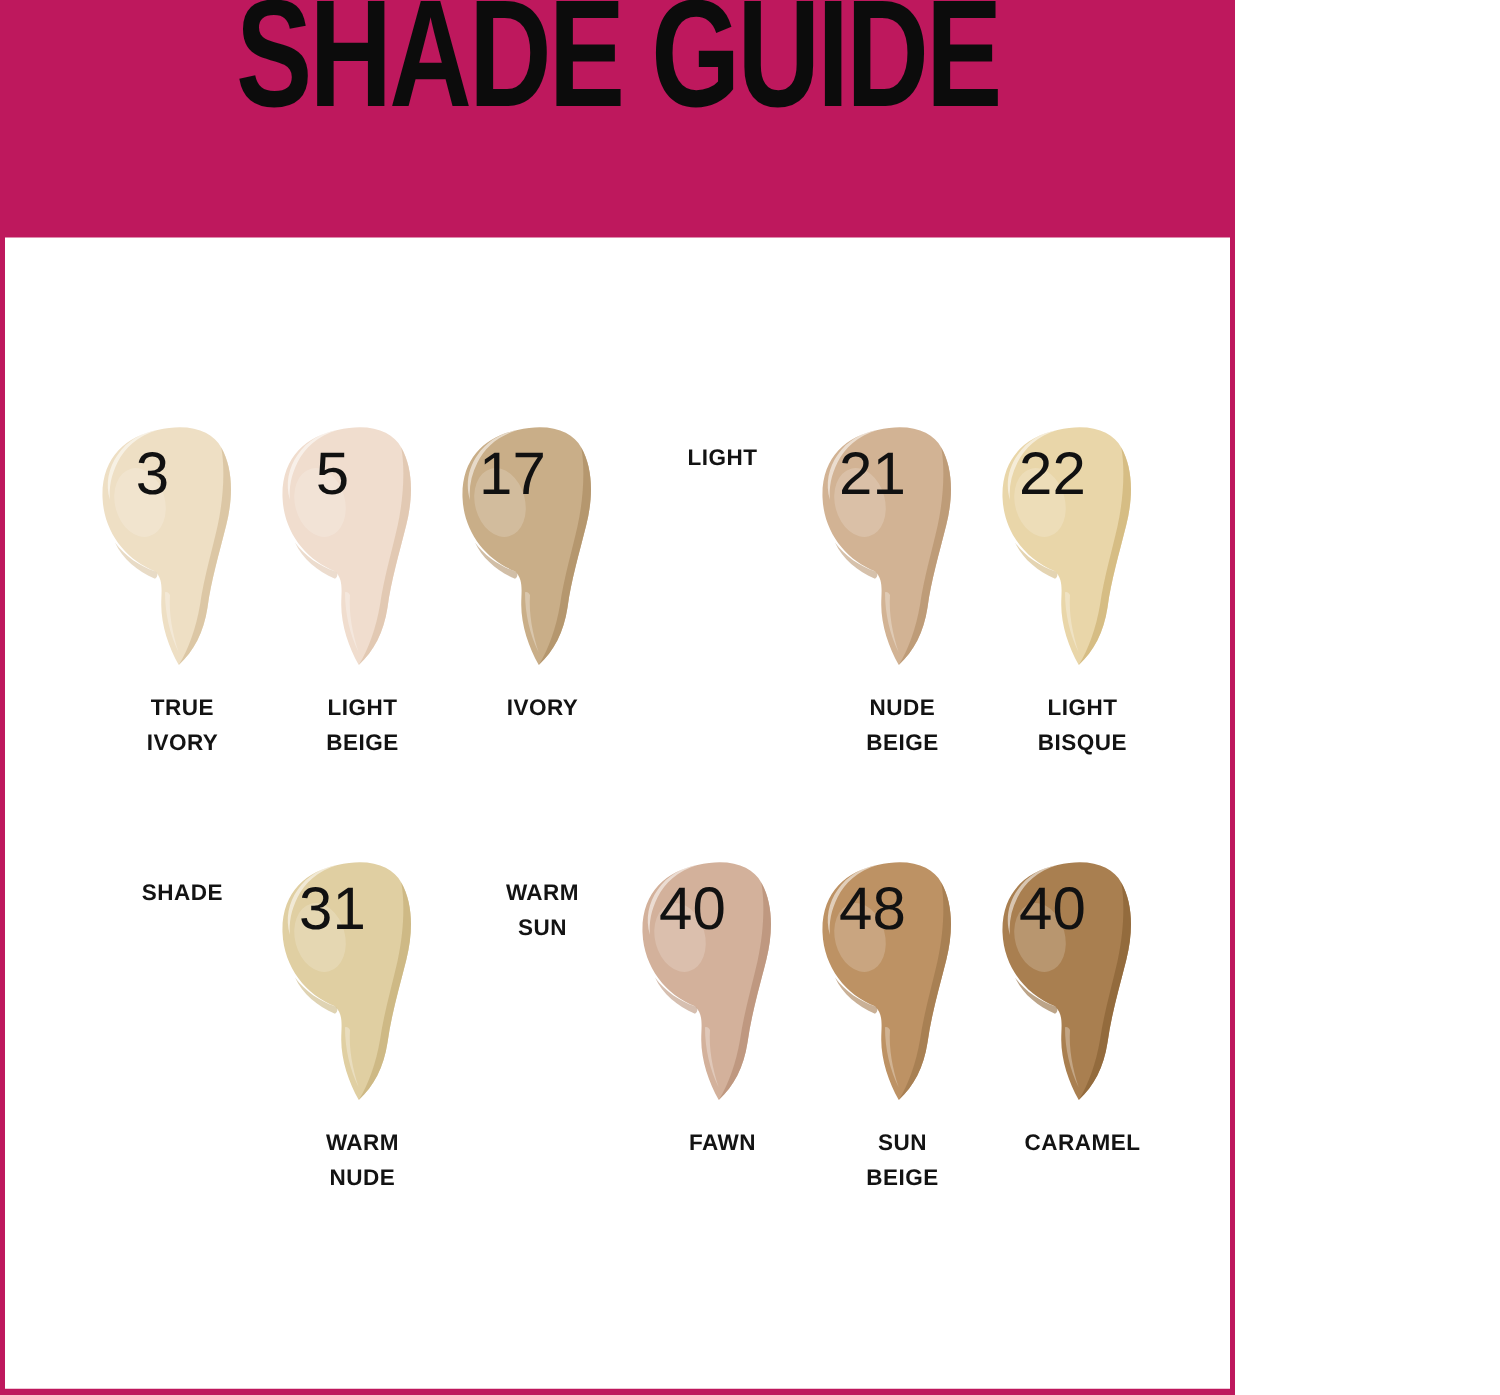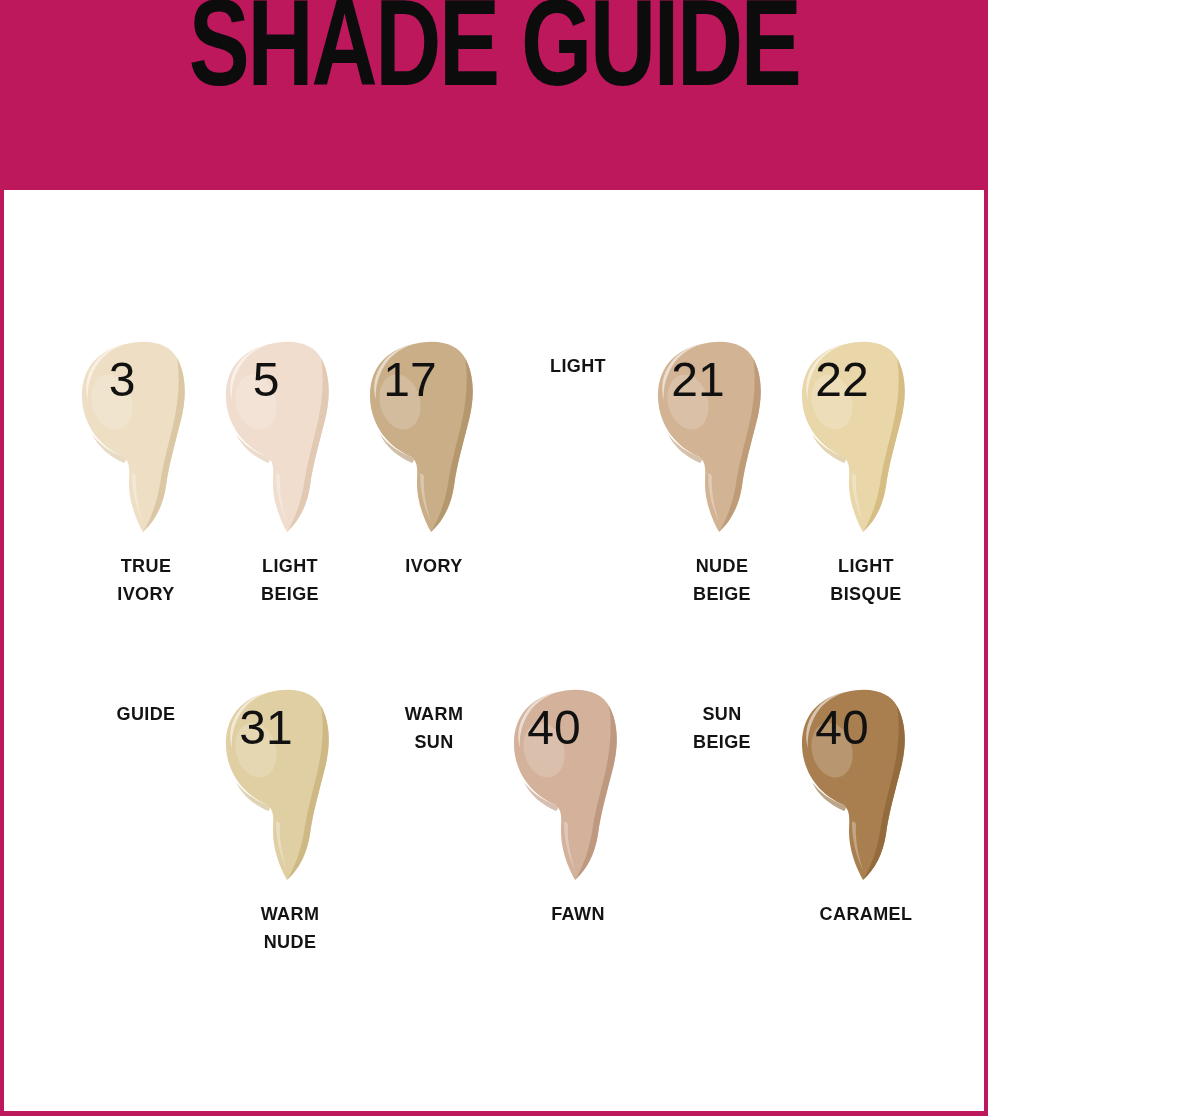--- a/index.html
+++ b/index.html
@@ -300,21 +300,21 @@
                 C 64 171, 61 155, 62 140
                 C 61 138, 59 137, 58 138 Z"></path>
             </svg>
             <div class="shade-number">22</div>
           </div>
           <div class="shade-name">LIGHT
 BISQUE</div>
         </div>
 
         <div class="swatch-card" style="--base: #deb593; --shadow: #c89973;">
-          <div class="shade-name">GUIDE</div>
+          <div class="shade-name">SHADE</div>
         </div>
 
         <div class="swatch-card" style="--base: #e0cfa2; --shadow: #cab580;">
           <div class="smear-wrap">
             <svg viewBox="0 0 118 200" aria-hidden="true">
               <path class="smear-base" d="M 52 8
                 C 78 2, 96 9, 103 22
                 C 112 38, 113 60, 107 84
                 C 101 108, 95 128, 92 150
                 C 89 170, 81 185, 69 196
@@ -388,20 +388,55 @@
                 C 58 155, 62 172, 69 186
                 C 64 171, 61 155, 62 140
                 C 61 138, 59 137, 58 138 Z"></path>
             </svg>
             <div class="shade-number">40</div>
           </div>
           <div class="shade-name">FAWN</div>
         </div>
 
         <div class="swatch-card" style="--base: #bd9264; --shadow: #a57c50;">
+          <div class="smear-wrap">
+            <svg viewBox="0 0 118 200" aria-hidden="true">
+              <path class="smear-base" d="M 52 8
+                C 78 2, 96 9, 103 22
+                C 112 38, 113 60, 107 84
+                C 101 108, 95 128, 92 150
+                C 89 170, 81 185, 69 196
+                C 61 182, 55 164, 55 148
+                C 55 136, 57 128, 50 121
+                C 27 112, 9 90, 8 62
+                C 7 30, 27 13, 52 8 Z"></path>
+              <path class="smear-shade" d="M 103 22
+                C 112 38, 113 60, 107 84
+                C 101 108, 95 128, 92 150
+                C 89 170, 81 185, 69 196
+                C 77 183, 83 166, 86 148
+                C 89 127, 95 107, 100 85
+                C 105 62, 106 38, 103 22 Z"></path>
+              <path class="smear-shade2" d="M 50 121
+                C 38 117, 26 109, 18 98
+                C 24 111, 36 121, 50 127
+                C 53 125, 52 122, 50 121 Z"></path>
+              <path class="smear-hi" d="M 20 28
+                C 28 16, 40 10, 52 8
+                C 36 13, 26 22, 20 34
+                C 15 44, 13 54, 14 64
+                C 10 51, 13 38, 20 28 Z"></path>
+              <ellipse class="smear-sheen" cx="38" cy="66" rx="20" ry="28" transform="rotate(-15 38 66)"></ellipse>
+              <path class="smear-hi2" d="M 58 138
+                C 58 155, 62 172, 69 186
+                C 64 171, 61 155, 62 140
+                C 61 138, 59 137, 58 138 Z"></path>
+            </svg>
+            <div class="shade-number">48</div>
+          </div>
           <div class="shade-name">SUN
 BEIGE</div>
         </div>
 
         <div class="swatch-card" style="--base: #a97f50; --shadow: #8f6739;">
           <div class="smear-wrap">
             <svg viewBox="0 0 118 200" aria-hidden="true">
               <path class="smear-base" d="M 52 8
                 C 78 2, 96 9, 103 22
                 C 112 38, 113 60, 107 84

